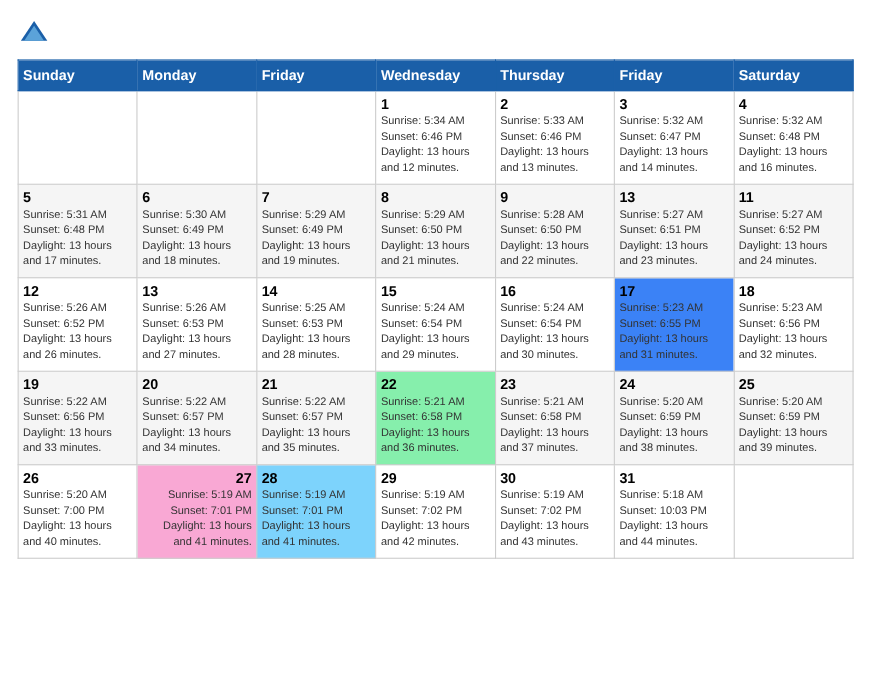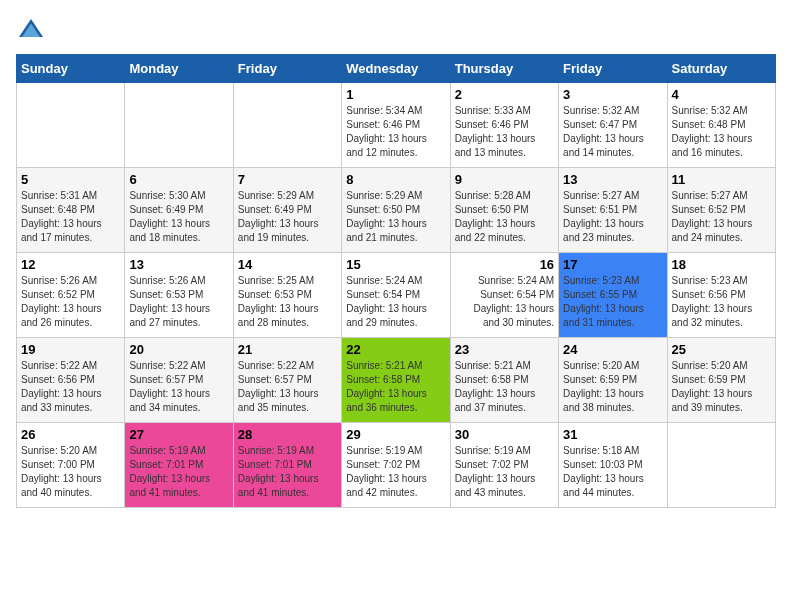--- a/index.html
+++ b/index.html
@@ -222,21 +222,21 @@
           <div class="day-info" style="white-space: pre-line;">Sunrise: 5:25 AM
 Sunset: 6:53 PM
 Daylight: 13 hours and 28 minutes.</div>
         </td>
         <td style="background-color: rgb(255, 255, 255);">
           <div class="day-number">15</div>
           <div class="day-info" style="white-space: pre-line;">Sunrise: 5:24 AM
 Sunset: 6:54 PM
 Daylight: 13 hours and 29 minutes.</div>
         </td>
-        <td style="background-color: rgb(255, 255, 255); text-align: right;">
+        <td style="background-color: rgb(255, 255, 255);">
           <div class="day-number">16</div>
           <div class="day-info" style="white-space: pre-line;">Sunrise: 5:24 AM
 Sunset: 6:54 PM
 Daylight: 13 hours and 30 minutes.</div>
         </td>
         <td style="background-color: #3b82f6;">
           <div class="day-number">17</div>
           <div class="day-info" style="white-space: pre-line;">Sunrise: 5:23 AM
 Sunset: 6:55 PM
 Daylight: 13 hours and 31 minutes.</div>
@@ -260,21 +260,21 @@
           <div class="day-info" style="white-space: pre-line;">Sunrise: 5:22 AM
 Sunset: 6:57 PM
 Daylight: 13 hours and 34 minutes.</div>
         </td>
         <td style="background-color: rgb(245, 245, 245);">
           <div class="day-number">21</div>
           <div class="day-info" style="white-space: pre-line;">Sunrise: 5:22 AM
 Sunset: 6:57 PM
 Daylight: 13 hours and 35 minutes.</div>
         </td>
-        <td style="background-color: #84cc16;">
+        <td style="background-color: #86efac;">
           <div class="day-number">22</div>
           <div class="day-info" style="white-space: pre-line;">Sunrise: 5:21 AM
 Sunset: 6:58 PM
 Daylight: 13 hours and 36 minutes.</div>
         </td>
         <td style="background-color: rgb(245, 245, 245);">
           <div class="day-number">23</div>
           <div class="day-info" style="white-space: pre-line;">Sunrise: 5:21 AM
 Sunset: 6:58 PM
 Daylight: 13 hours and 37 minutes.</div>
@@ -292,27 +292,27 @@
 Daylight: 13 hours and 39 minutes.</div>
         </td>
       </tr>
       <tr>
         <td style="background-color: rgb(255, 255, 255);">
           <div class="day-number">26</div>
           <div class="day-info" style="white-space: pre-line;">Sunrise: 5:20 AM
 Sunset: 7:00 PM
 Daylight: 13 hours and 40 minutes.</div>
         </td>
-        <td style="background-color: #ec4899;">
+        <td style="background-color: #f9a8d4; text-align: right;">
           <div class="day-number">27</div>
           <div class="day-info" style="white-space: pre-line;">Sunrise: 5:19 AM
 Sunset: 7:01 PM
 Daylight: 13 hours and 41 minutes.</div>
         </td>
-        <td style="background-color: #ec4899; margin-top: 36px;">
+        <td style="background-color: #7dd3fc; margin-top: 36px;">
           <div class="day-number">28</div>
           <div class="day-info" style="white-space: pre-line;">Sunrise: 5:19 AM
 Sunset: 7:01 PM
 Daylight: 13 hours and 41 minutes.</div>
         </td>
         <td style="background-color: rgb(255, 255, 255);">
           <div class="day-number">29</div>
           <div class="day-info" style="white-space: pre-line;">Sunrise: 5:19 AM
 Sunset: 7:02 PM
 Daylight: 13 hours and 42 minutes.</div>

